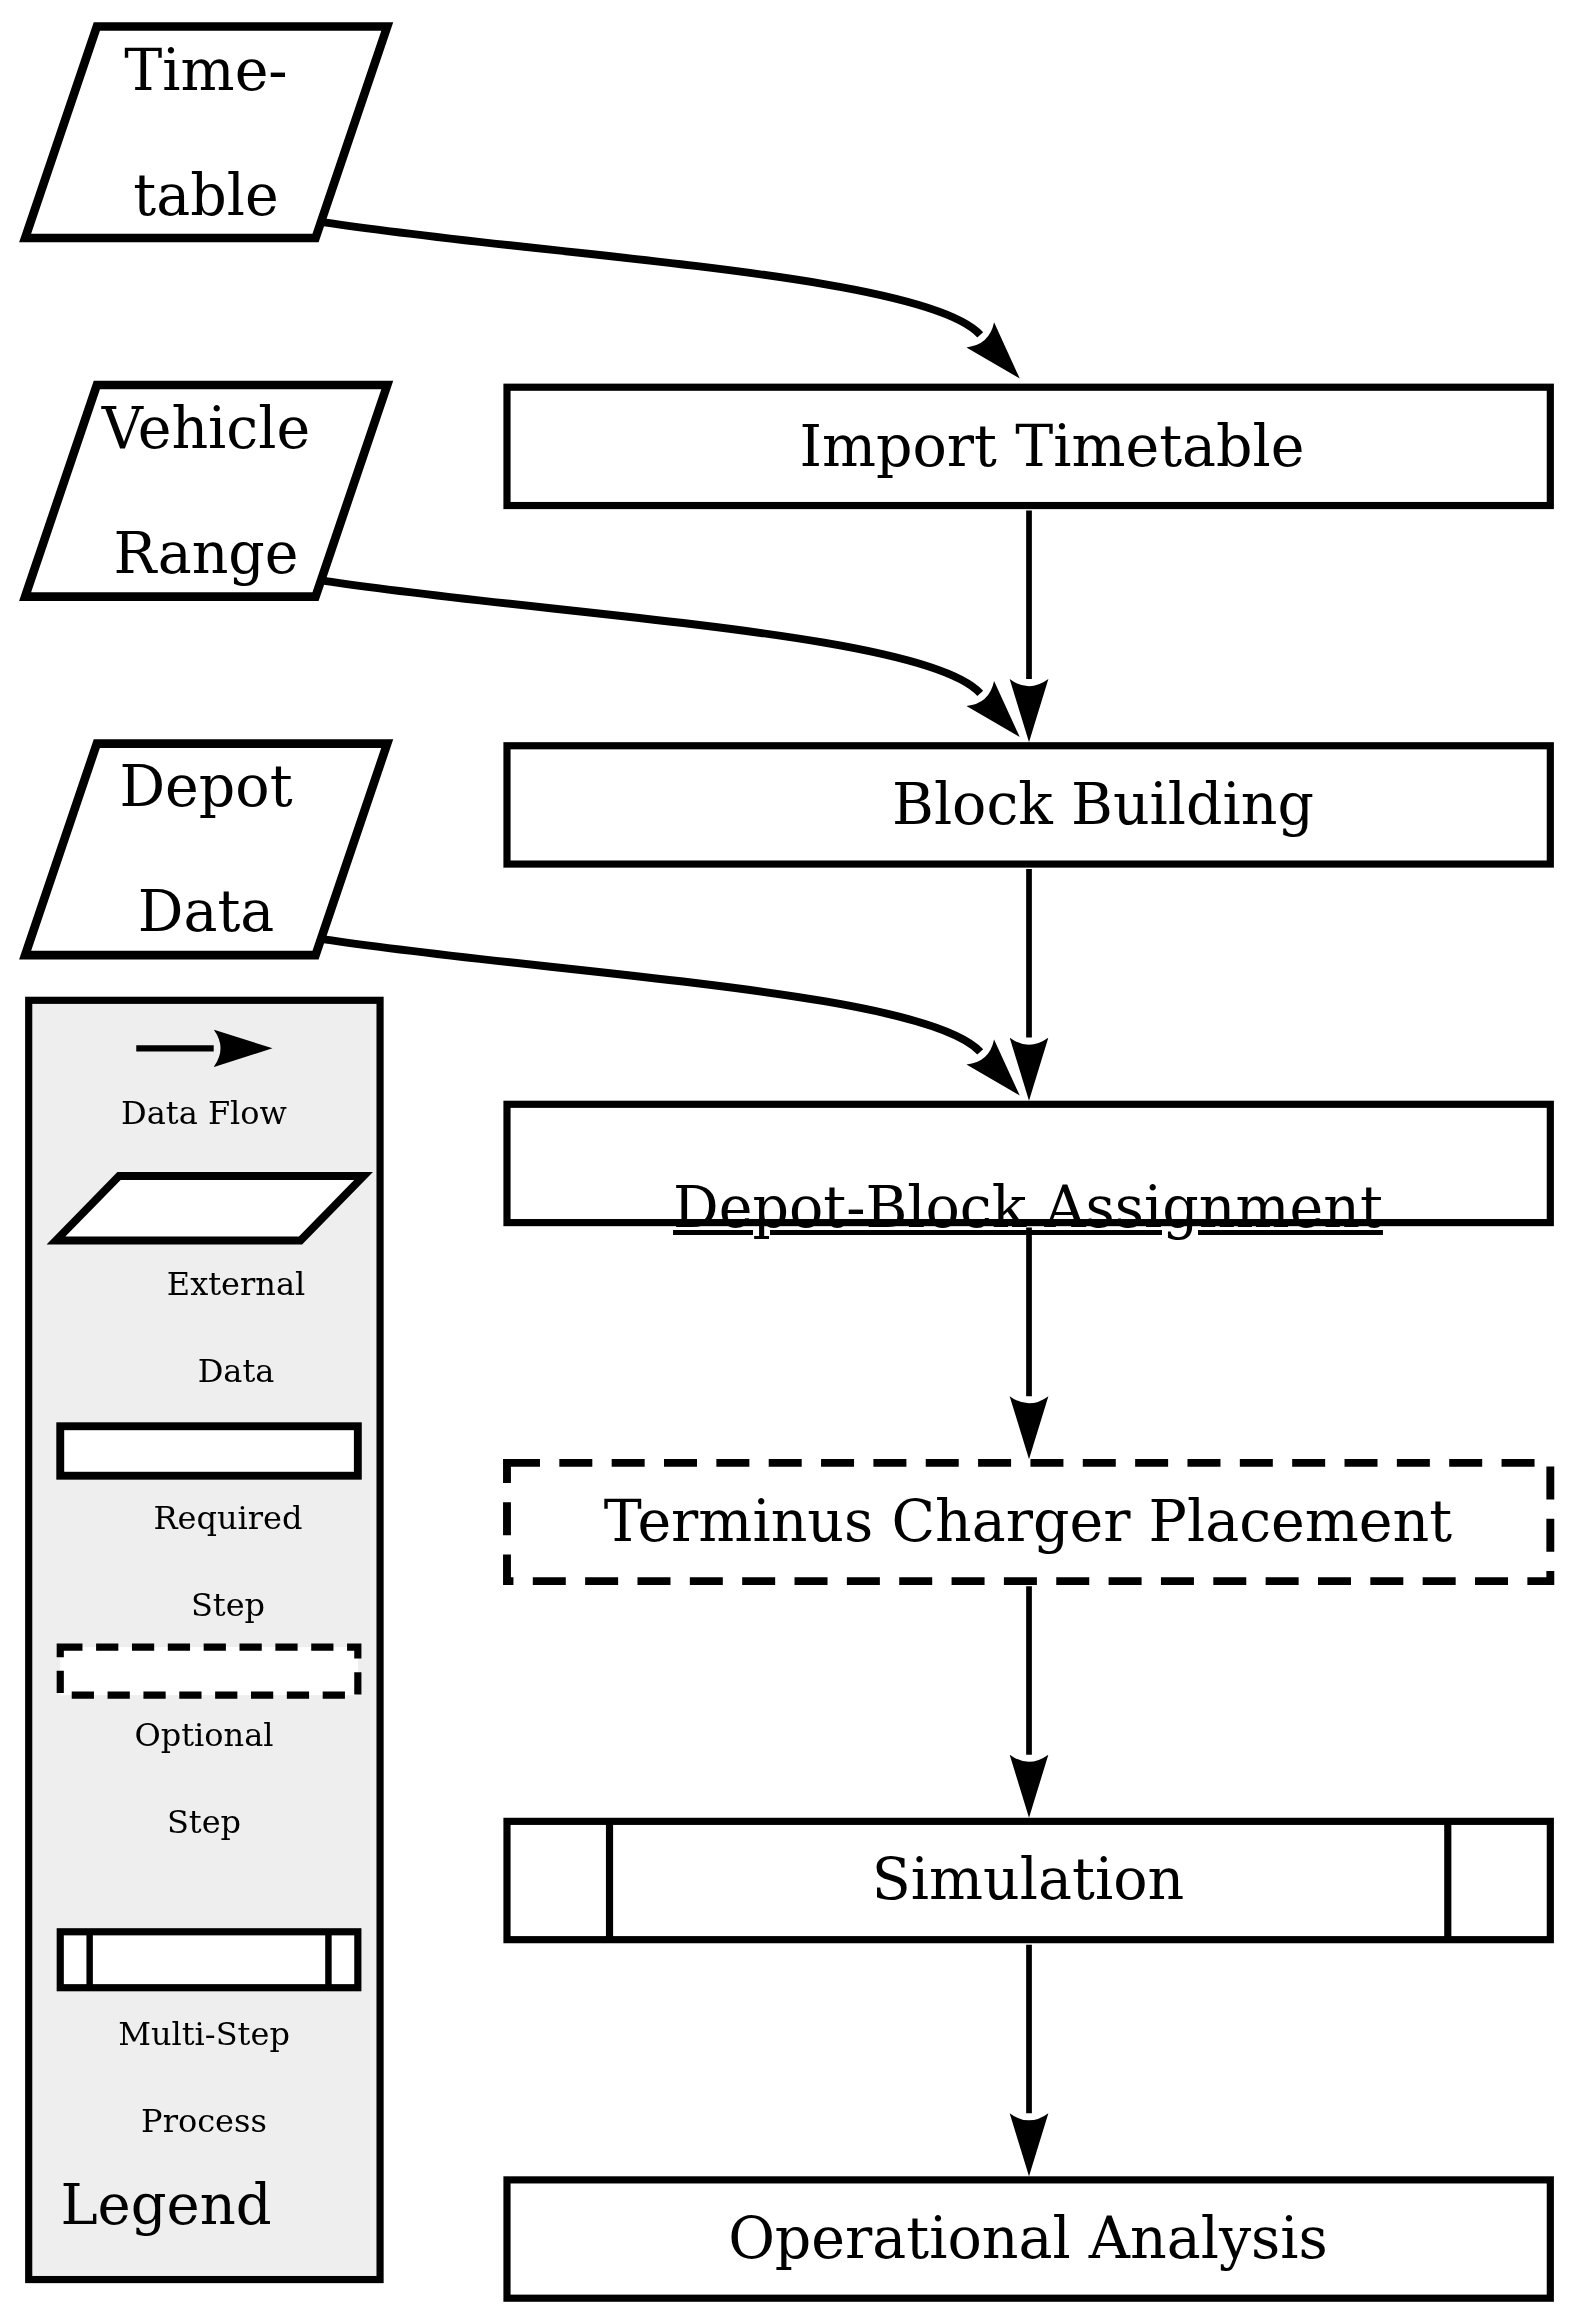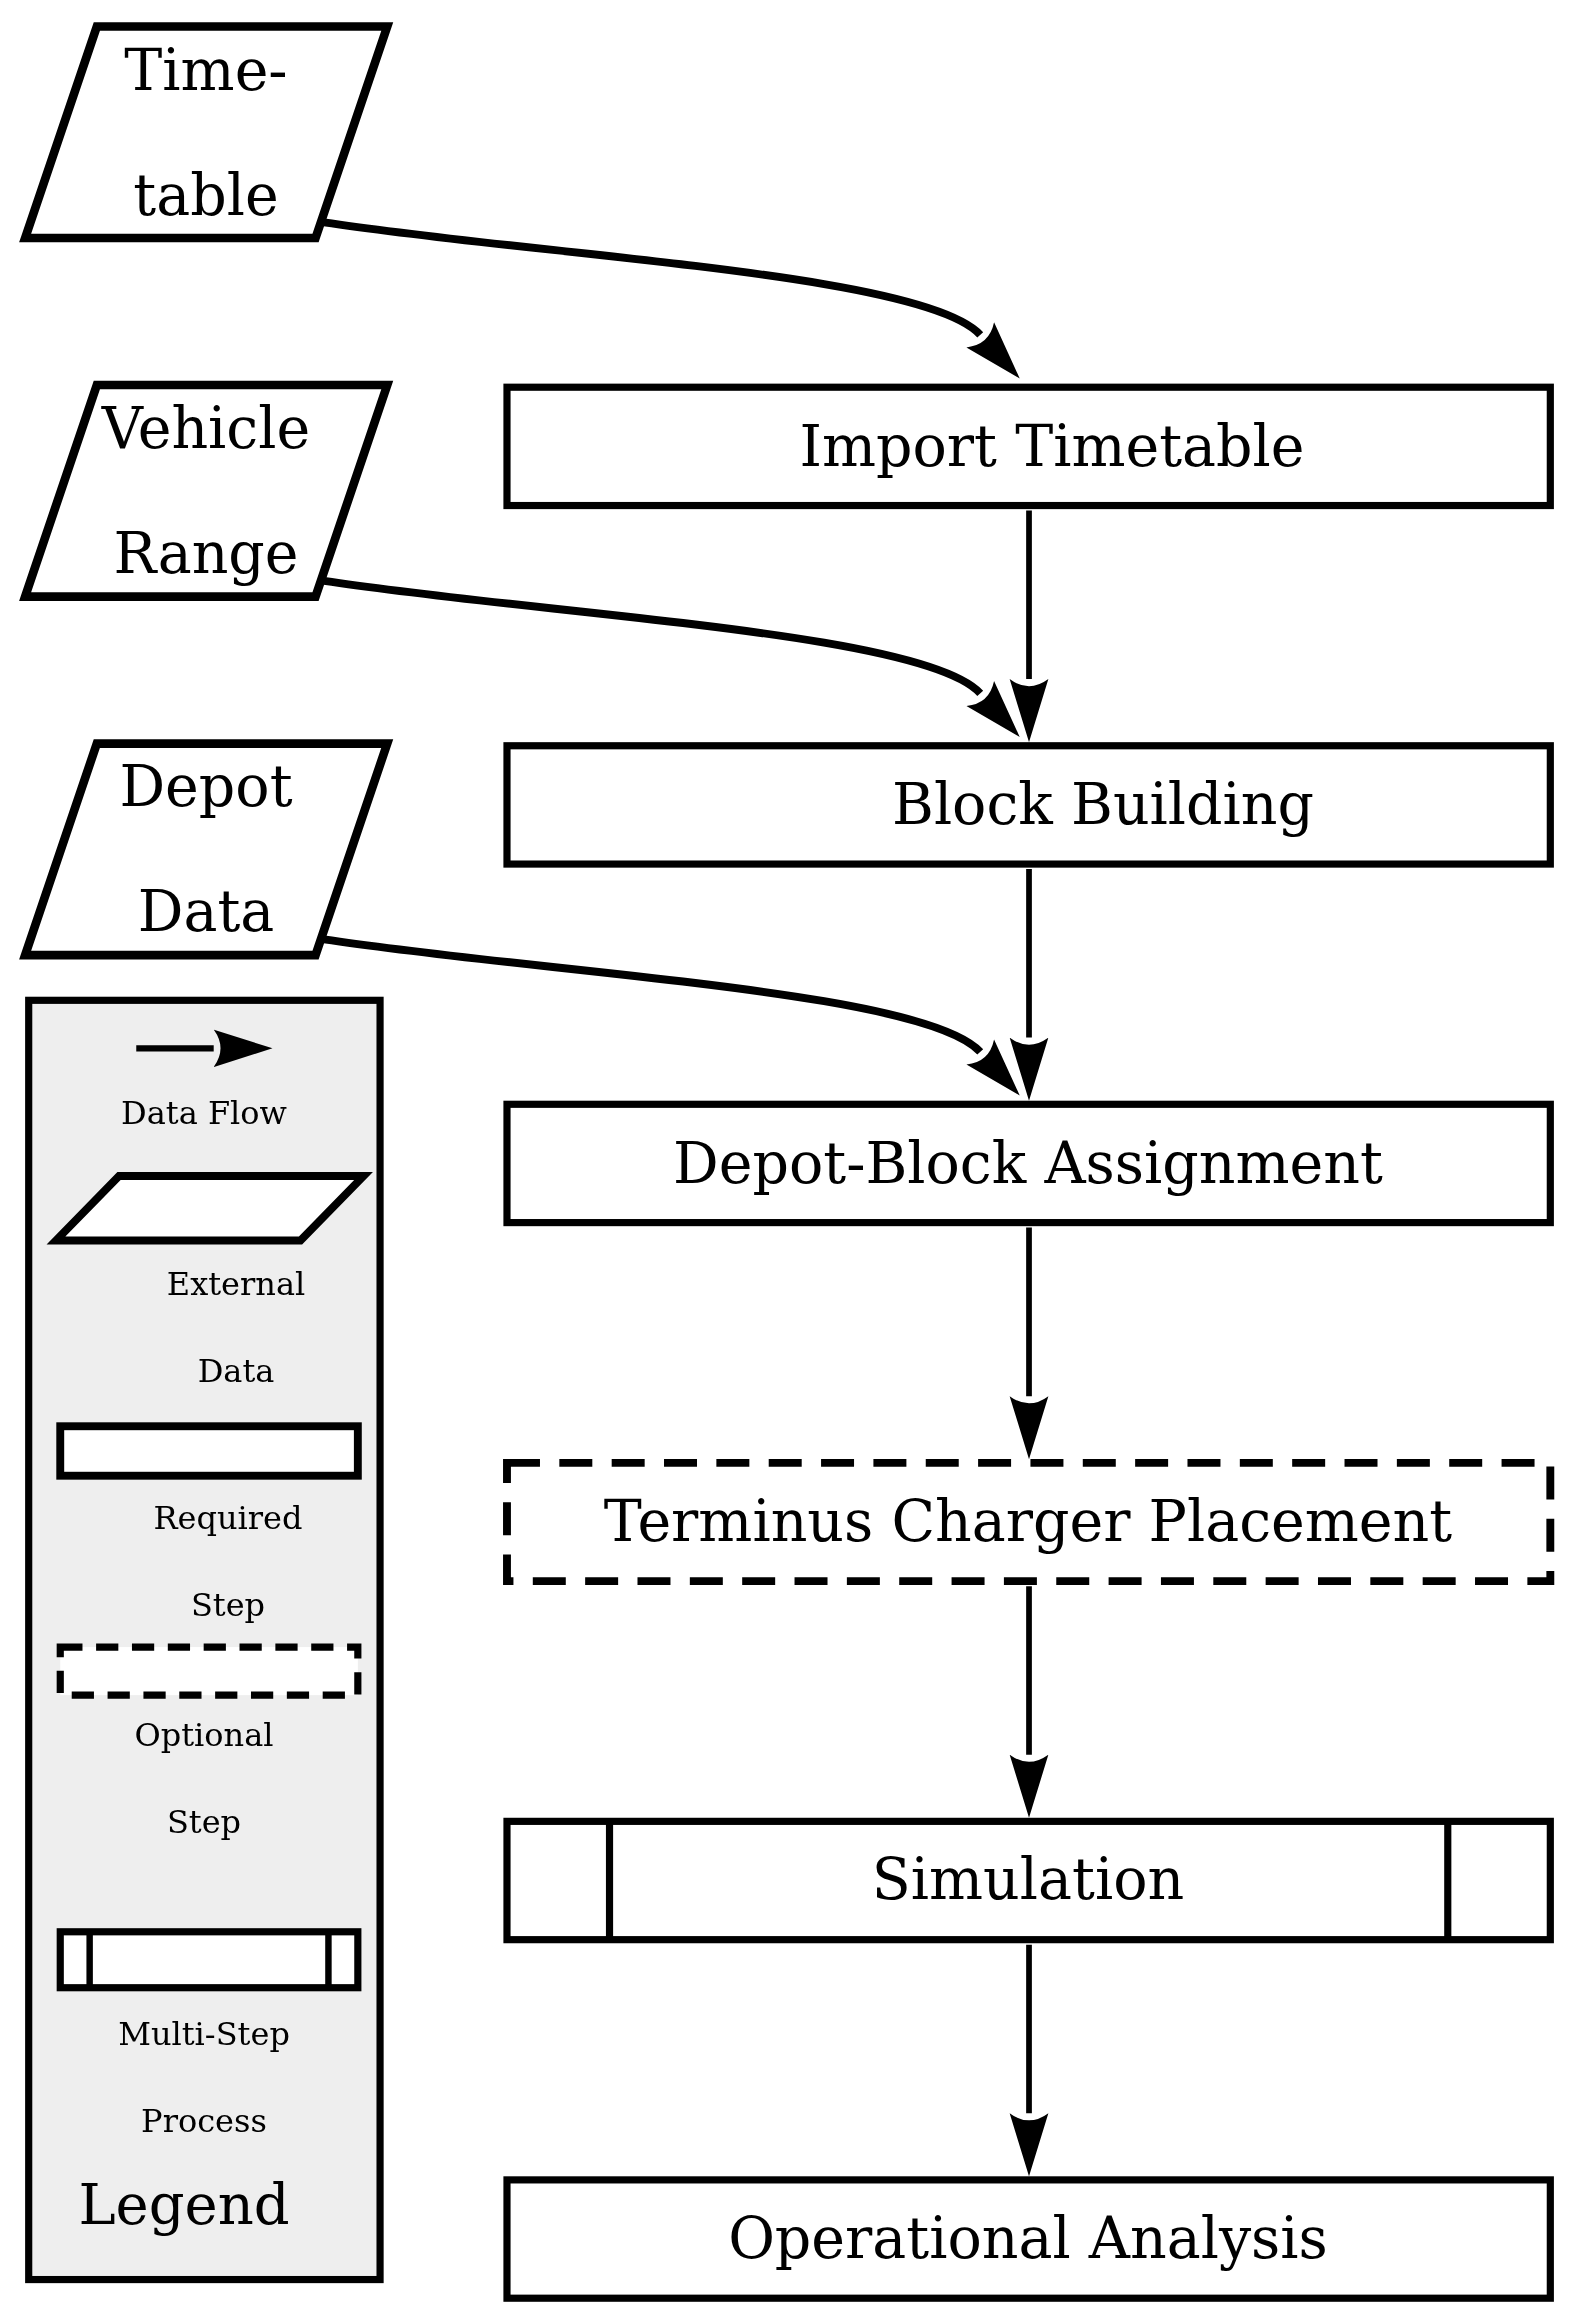--- a/index.html
+++ b/index.html
@@ -84,21 +84,21 @@
     <span>Vehicle</span>
     <span>Range</span>
   </div>
   <div class="label input-label" style="left:25px;top:743px;width:362px;height:212px;">
     <span>Depot</span>
     <span>Data</span>
   </div>
 
   <div class="label step-label" style="left:503px;top:384px;width:1050px;height:125px;margin-left:24px;">Import Timetable</div>
   <div class="label step-label" style="left:503px;top:742px;width:1200px;height:125px;">Block Building</div>
-  <div class="label step-label" style="left:503px;top:1101px;width:1050px;height:125px;">Depot-Block Assignment</div>
+  <div class="label step-label" style="left:503px;top:1145px;width:1050px;height:125px;text-decoration:underline;">Depot-Block Assignment</div>
   <div class="label step-label" style="left:503px;top:1459px;width:1050px;height:125px;">Terminus Charger Placement</div>
   <div class="label step-label" style="left:503px;top:1817px;width:1050px;height:125px;">Simulation</div>
   <div class="label step-label" style="left:503px;top:2176px;width:1050px;height:125px;">Operational Analysis</div>
 
   <div class="label legend-label" style="left:32px;top:1085px;width:344px;height:57px;">
     <span>Data Flow</span>
   </div>
   <div class="label legend-label" style="left:32px;top:1270px;width:344px;height:115px;padding-left:32px;">
     <span>External</span>
     <span>Data</span>
@@ -108,16 +108,16 @@
     <span>Step</span>
   </div>
   <div class="label legend-label" style="left:32px;top:1721px;width:344px;height:115px;">
     <span>Optional</span>
     <span>Step</span>
   </div>
   <div class="label legend-label" style="left:32px;top:2020px;width:344px;height:115px;">
     <span>Multi-Step</span>
     <span>Process</span>
   </div>
-  <div class="label legend-title" style="left:32px;top:2175px;width:304px;height:59px;">Legend</div>
+  <div class="label legend-title" style="left:14px;top:2175px;width:304px;height:59px;">Legend</div>
 
 </div>
 
 
 </body></html>

